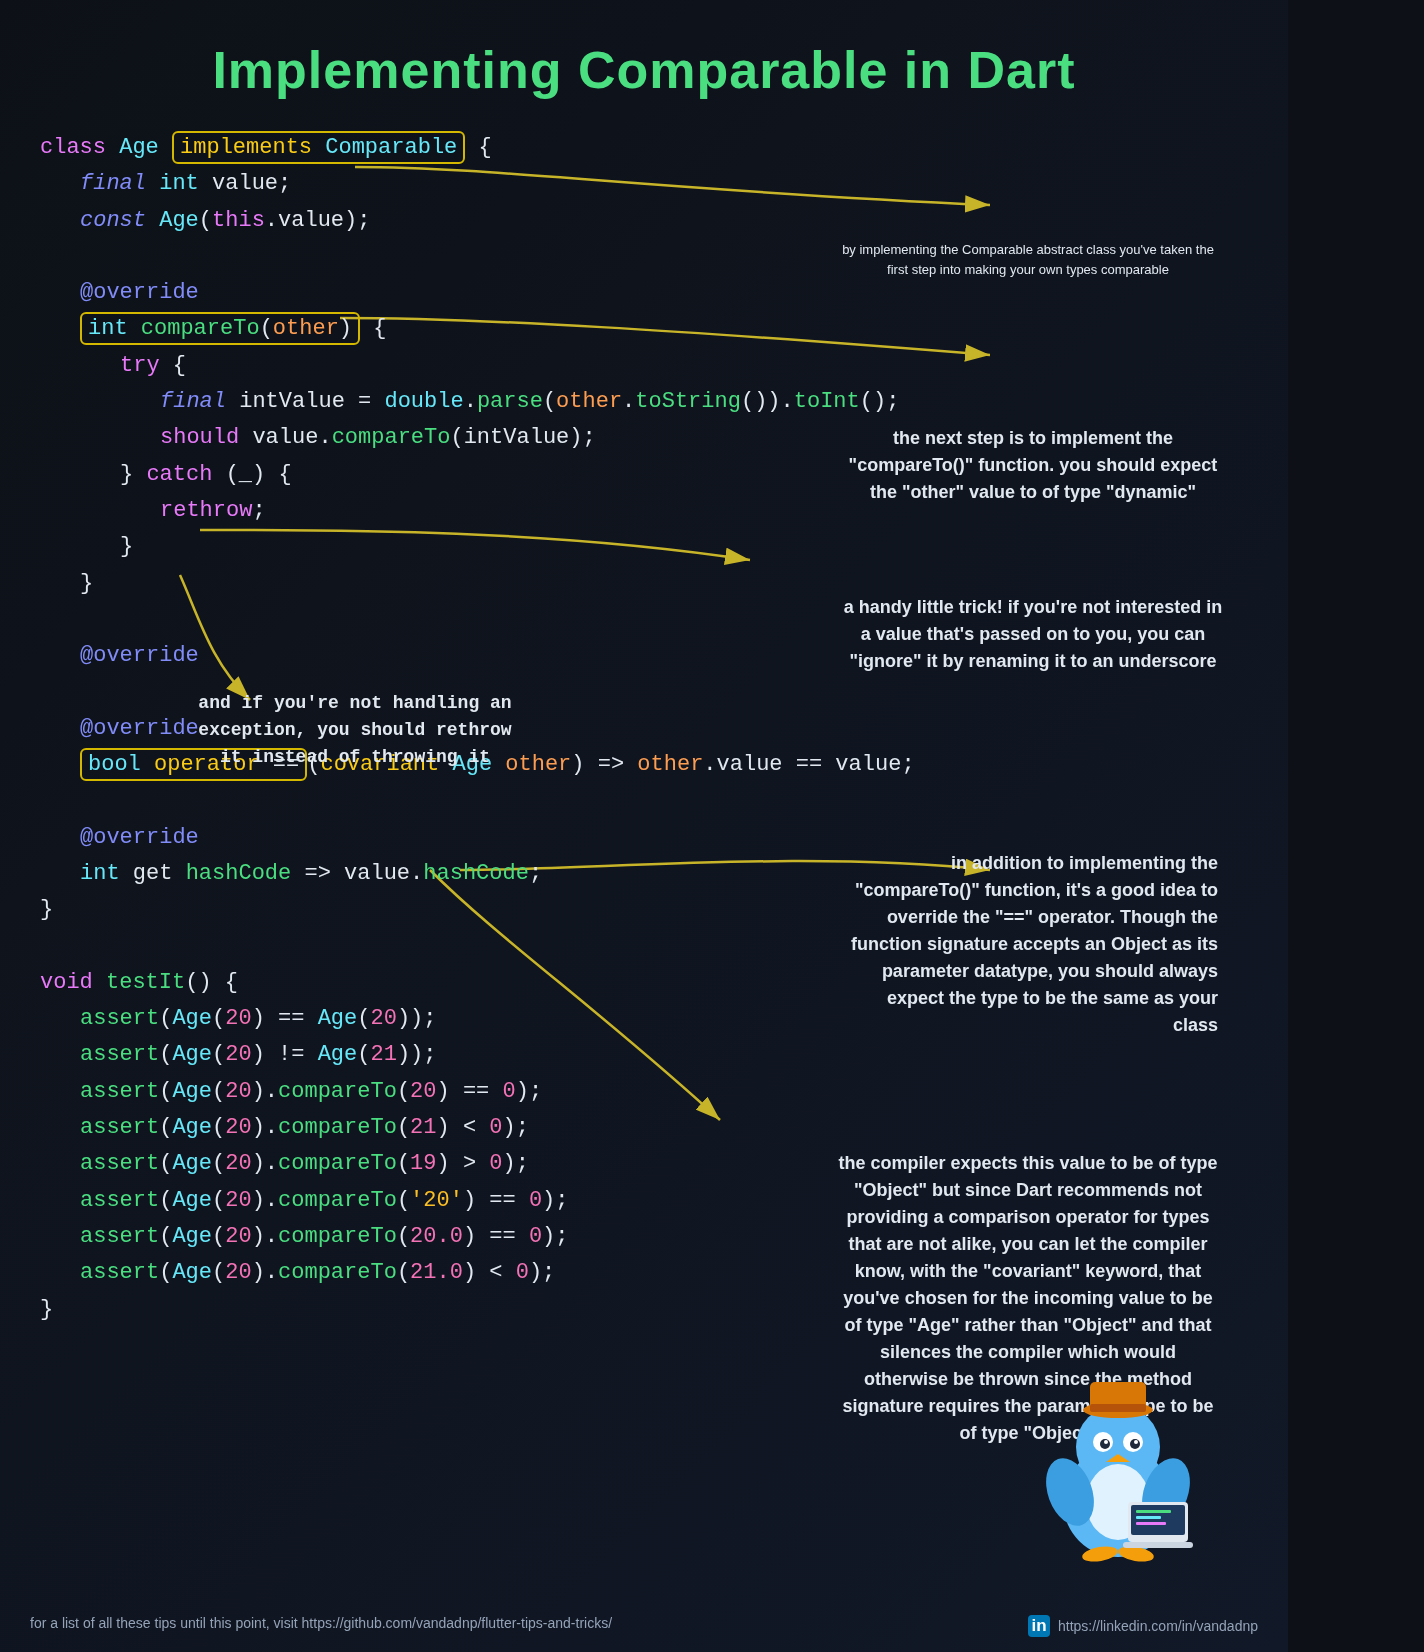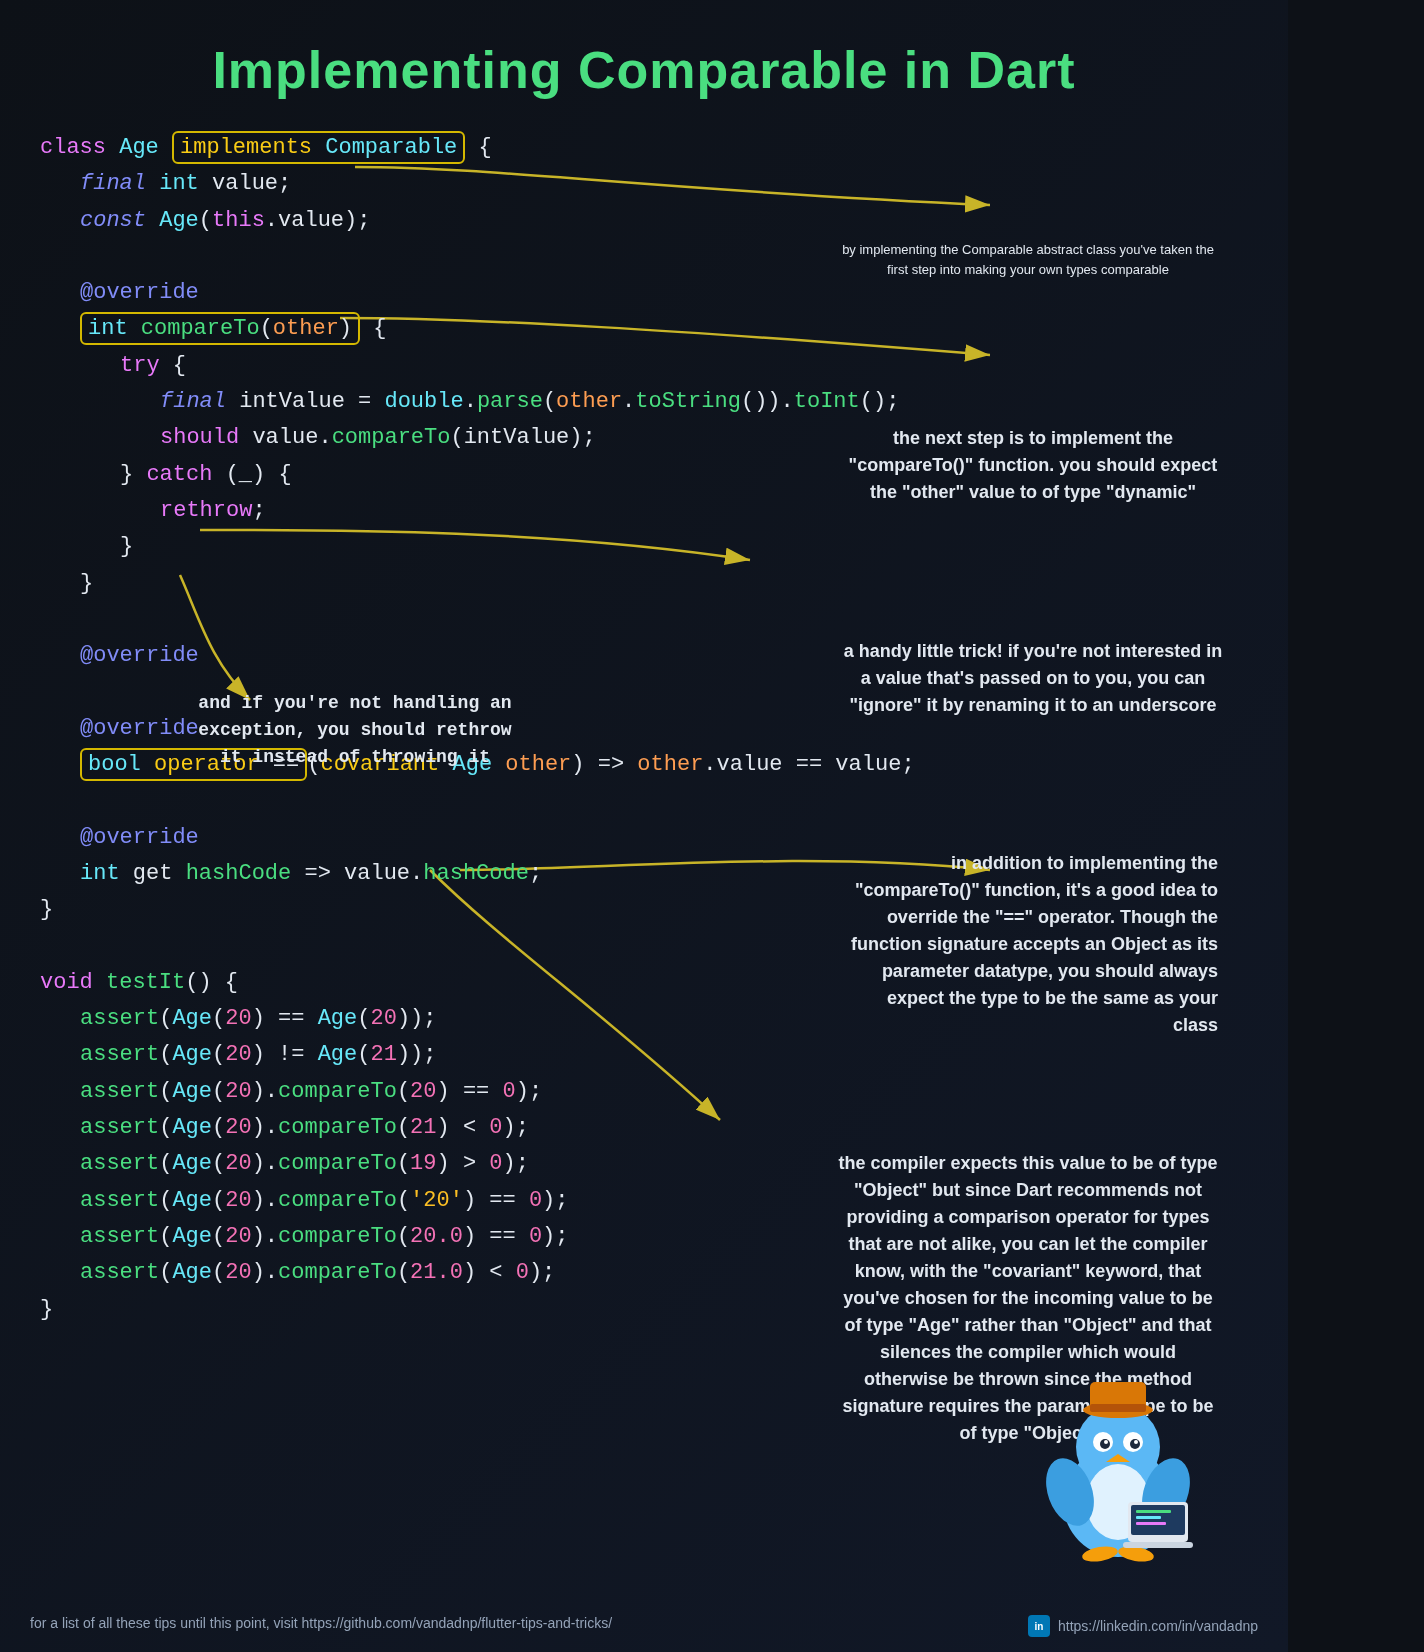--- a/index.html
+++ b/index.html
@@ -118,21 +118,21 @@
 
     .linkedin-icon {
       width: 22px;
       height: 22px;
       background: #0077b5;
       border-radius: 4px;
       display: inline-flex;
       align-items: center;
       justify-content: center;
       color: white;
-      font-size: 10px;
+      font-size: 17px;
       font-weight: bold;
       font-family: Arial, sans-serif;
     }
 
     
     .bird-mascot {
       position: absolute;
       bottom: 100px;
       right: 80px;
       width: 180px;
@@ -314,21 +314,21 @@
       <span class="code-line indent-1"><span class="fn-assert">assert</span><span class="white">(</span><span class="cls-age">Age</span><span class="white">(</span><span class="num-val">20</span><span class="white">).</span><span class="method">compareTo</span><span class="white">(</span><span class="num-val">20.0</span><span class="white">) == </span><span class="num-val">0</span><span class="white">);</span></span>
 
       <span class="code-line indent-1"><span class="fn-assert">assert</span><span class="white">(</span><span class="cls-age">Age</span><span class="white">(</span><span class="num-val">20</span><span class="white">).</span><span class="method">compareTo</span><span class="white">(</span><span class="num-val">21.0</span><span class="white">) &lt; </span><span class="num-val">0</span><span class="white">);</span></span>
 
       <span class="code-line"><span class="white">}</span></span>
 
     </div>
 
     <div class="annotation annotation-1" style="position:absolute; top: 110px; right: 30px; width: 410px;">by implementing the Comparable abstract class you've taken the first step into making your own types comparable</div>
     <div class="annotation annotation-2" style="position:absolute; top: 295px; right: 25px; width: 430px;">the next step is to implement the "compareTo()" function. you should expect the "other" value to of type "dynamic"</div>
-    <div class="annotation annotation-3" style="position:absolute; top: 508px; right: 25px; width: 390px;">a handy little trick! if you're not interested in a value that's passed on to you, you can "ignore" it by renaming it to an underscore</div>
+    <div class="annotation annotation-3" style="position:absolute; top: 464px; right: 25px; width: 390px;">a handy little trick! if you're not interested in a value that's passed on to you, you can "ignore" it by renaming it to an underscore</div>
     <div class="annotation annotation-4" style="position:absolute; top: 560px; left: 150px; width: 330px;">and if you're not handling an exception, you should rethrow it instead of throwing it</div>
     <div class="annotation annotation-5" style="position:absolute; top: 720px; right: 30px; width: 430px;">in addition to implementing the "compareTo()" function, it's a good idea to override the "==" operator. Though the function signature accepts an Object as its parameter datatype, you should always expect the type to be the same as your class</div>
     <div class="annotation annotation-6" style="position:absolute; top: 1020px; right: 30px; width: 440px;">the compiler expects this value to be of type "Object" but since Dart recommends not providing a comparison operator for types that are not alike, you can let the compiler know, with the "covariant" keyword, that you've chosen for the incoming value to be of type "Age" rather than "Object" and that silences the compiler which would otherwise be thrown since the method signature requires the parameter type to be of type "Object"</div>
 
   </div>
 
   <div class="bird-mascot">
     <svg viewBox="0 0 180 200" xmlns="http://www.w3.org/2000/svg">
 
       <ellipse cx="90" cy="130" rx="55" ry="55" fill="#5bb8f5"></ellipse>

